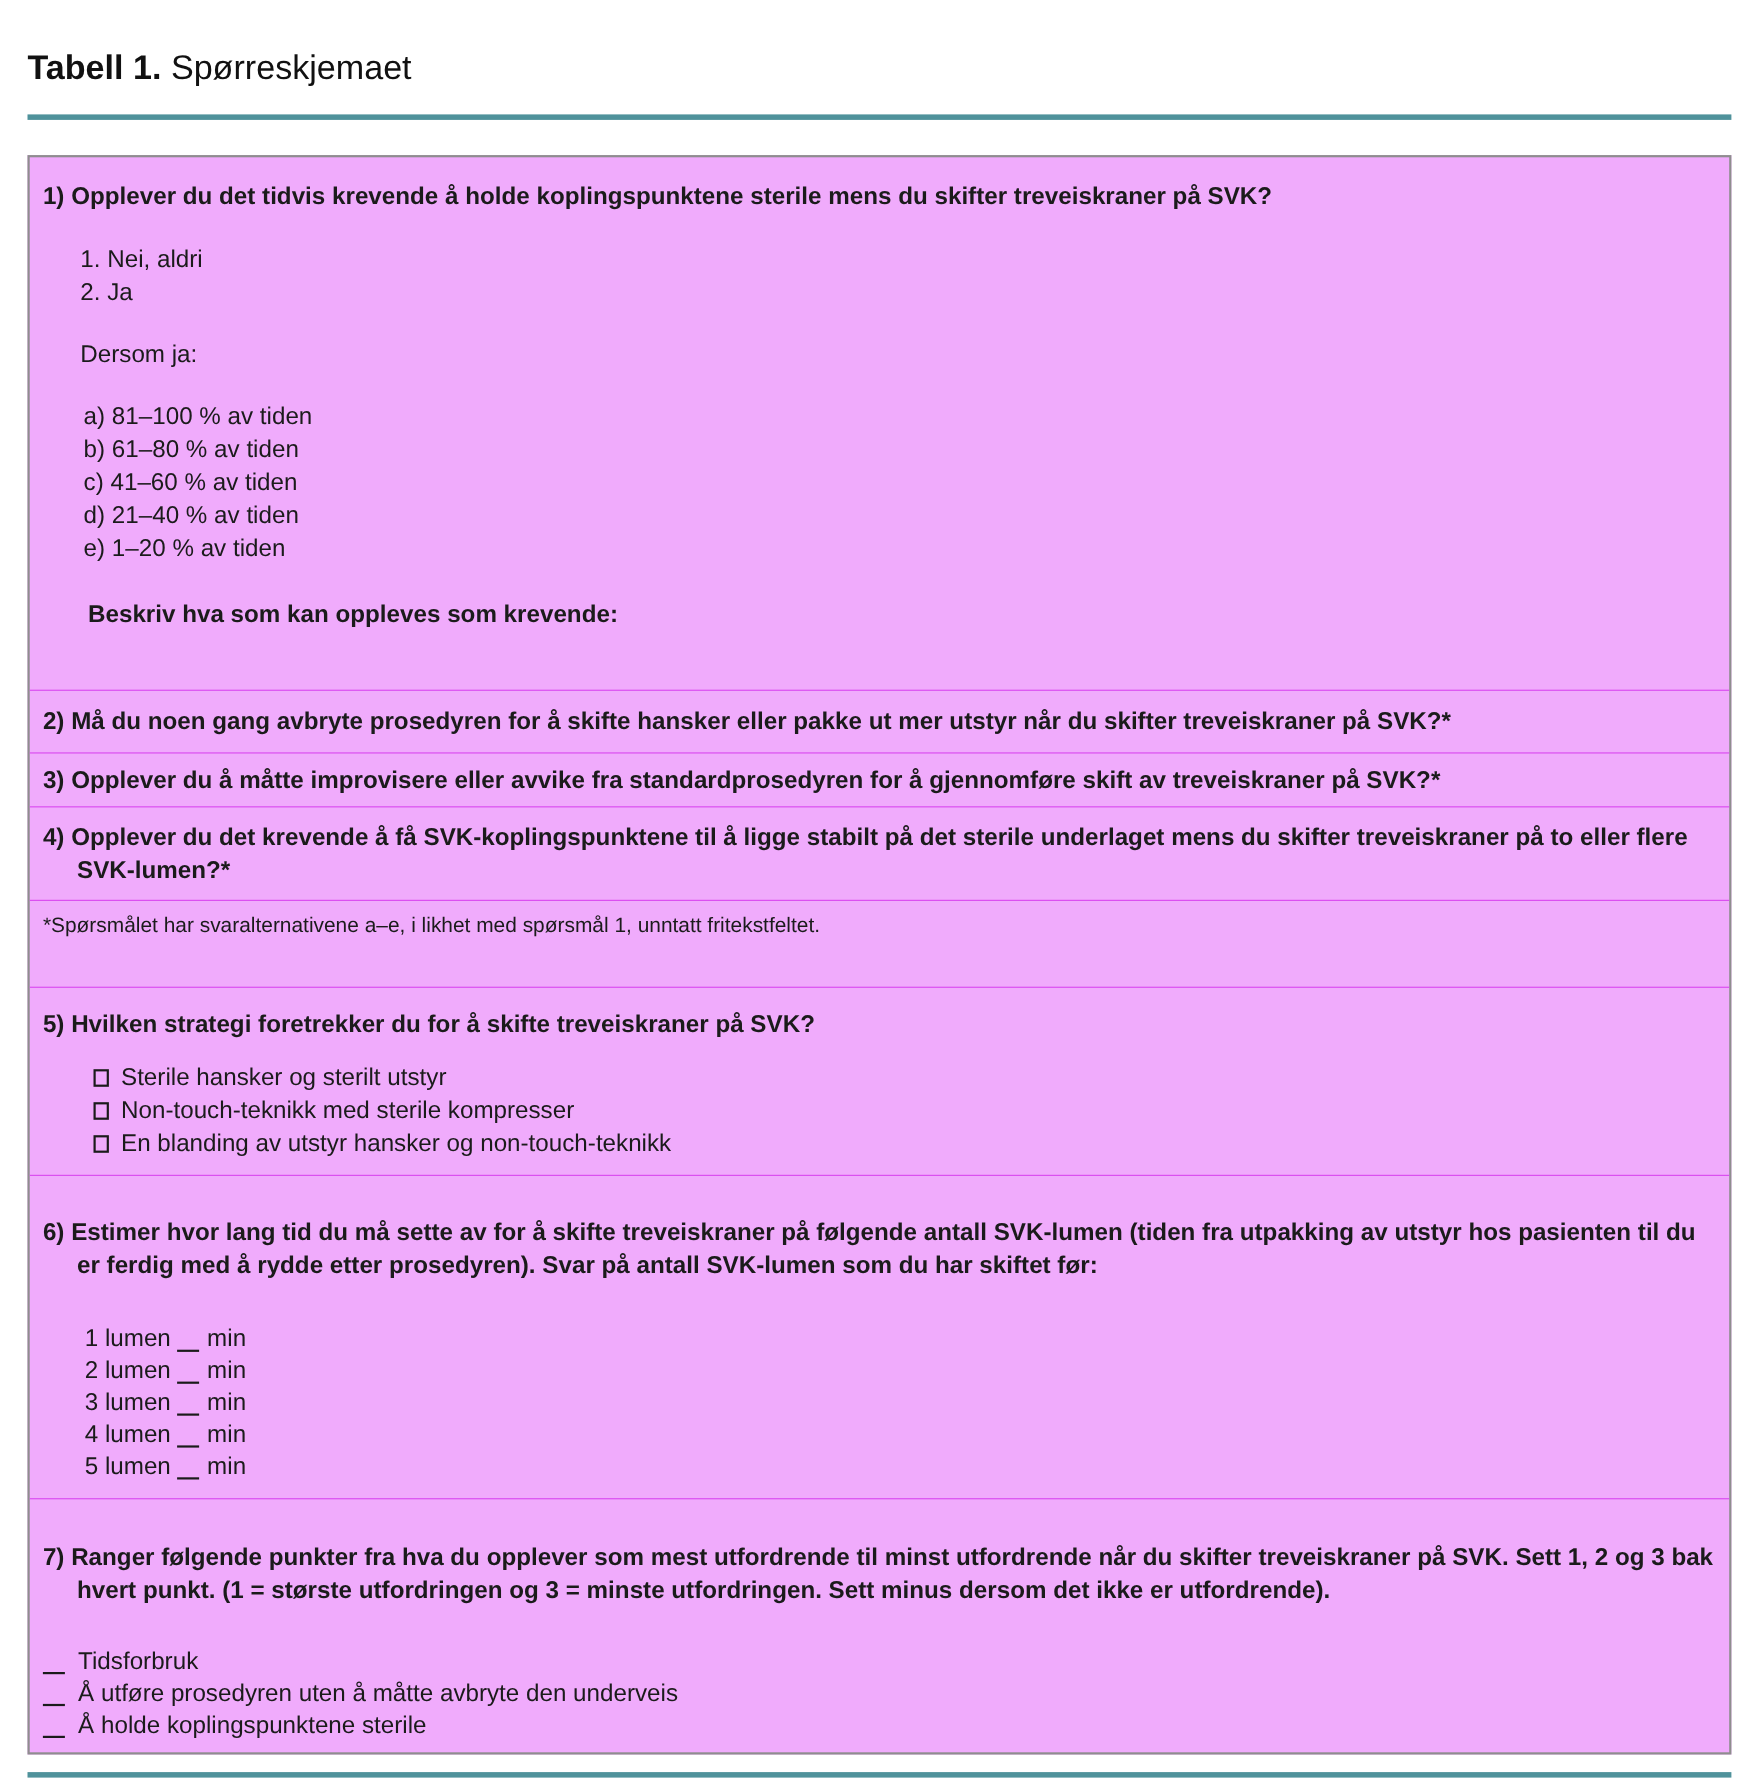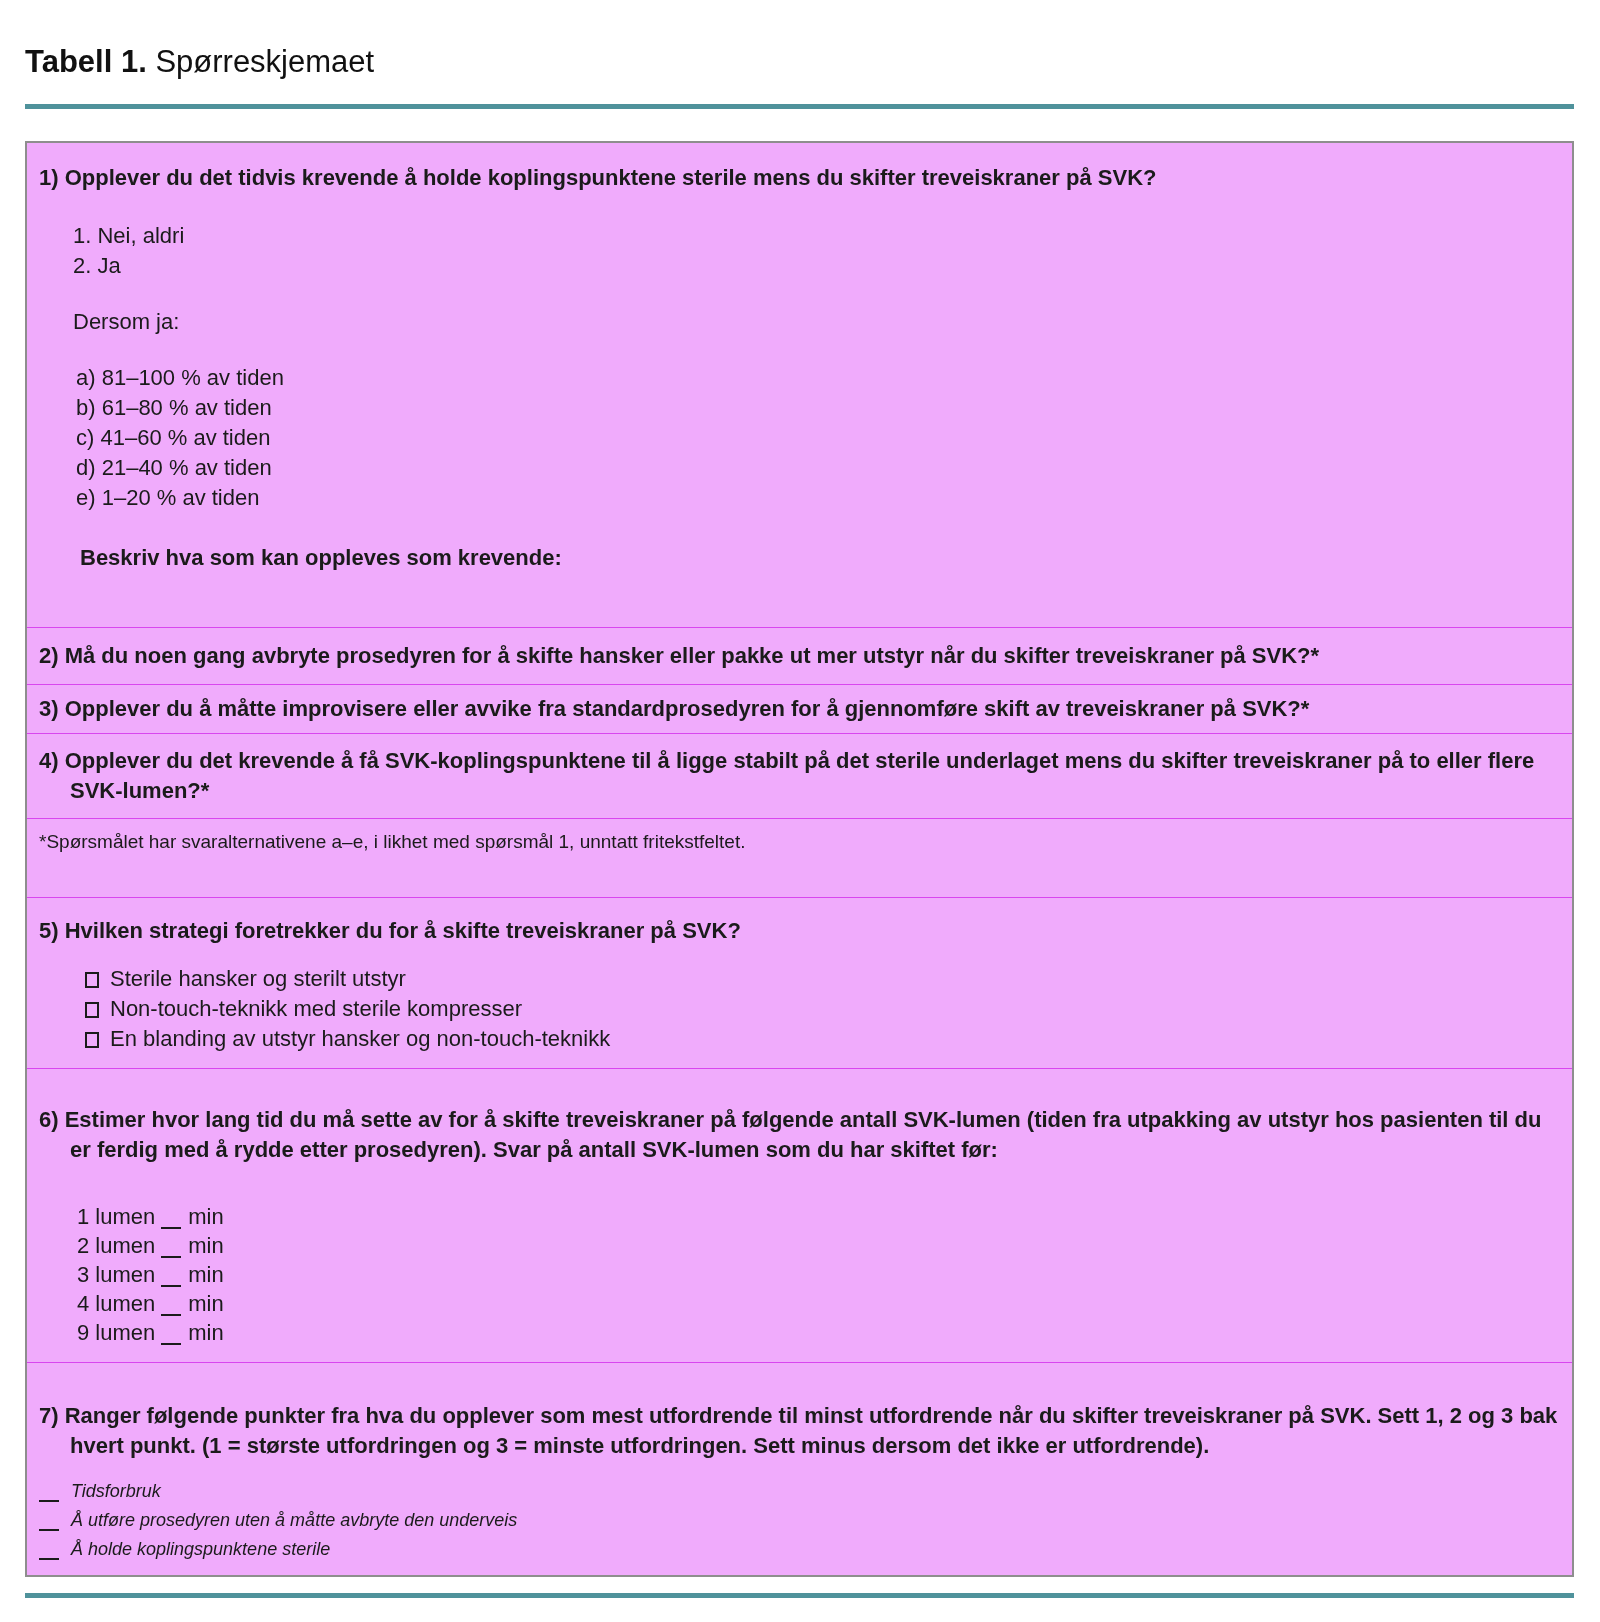--- a/index.html
+++ b/index.html
@@ -57,21 +57,21 @@
     border: 2px solid #1b1b1b; margin-right: 11px;
     vertical-align: -2px;
   }
 
   
   .row-q6 { padding: 36px 12px 15px; }
   .lumen-list { margin: 37px 0 0 38px; font-size: 22px; line-height: 29px; }
 
   
   .row-q7 { padding: 38px 12px 11px; }
-  .rank-list { margin: 16px 0 0 0; font-size: 18px; line-height: 29px; font-style: italic; }
+  .rank-list { margin: 34px 0 0 0; font-size: 22px; line-height: 29px; }
 
   
   .blank {
     display: inline-block; width: 20px; height: 5px;
     border-bottom: 2px solid #1b1b1b;
     vertical-align: -5px;
   }
   .lumen-list .blank { margin: 0 7px 0 6px; }
   .rank-list .blank { margin: 0 12px 0 0; }
 </style>
@@ -128,21 +128,21 @@
       </ul>
     </section>
 
     <section class="row row-q6">
       <p class="question">6) Estimer hvor lang tid du må sette av for å skifte treveiskraner på følgende antall SVK-lumen (tiden fra utpakking av utstyr hos pasienten til du er ferdig med å rydde etter prosedyren). Svar på antall SVK-lumen som du har skiftet før:</p>
       <ul class="plain lumen-list">
         <li><span>1 lumen</span><span class="blank"></span><span>min</span></li>
         <li><span>2 lumen</span><span class="blank"></span><span>min</span></li>
         <li><span>3 lumen</span><span class="blank"></span><span>min</span></li>
         <li><span>4 lumen</span><span class="blank"></span><span>min</span></li>
-        <li><span>9 lumen</span><span class="blank"></span><span>min</span></li>
+        <li><span>5 lumen</span><span class="blank"></span><span>min</span></li>
       </ul>
     </section>
 
     <section class="row row-q7">
       <p class="question">7) Ranger følgende punkter fra hva du opplever som mest utfordrende til minst utfordrende når du skifter treveiskraner på SVK. Sett 1, 2 og 3 bak hvert punkt. (1 = største utfordringen og 3 = minste utfordringen. Sett minus dersom det ikke er utfordrende).</p>
       <ul class="plain rank-list">
         <li><span class="blank"></span><span>Tidsforbruk</span></li>
         <li><span class="blank"></span><span>Å utføre prosedyren uten å måtte avbryte den underveis</span></li>
         <li><span class="blank"></span><span>Å holde koplingspunktene sterile</span></li>
       </ul>

